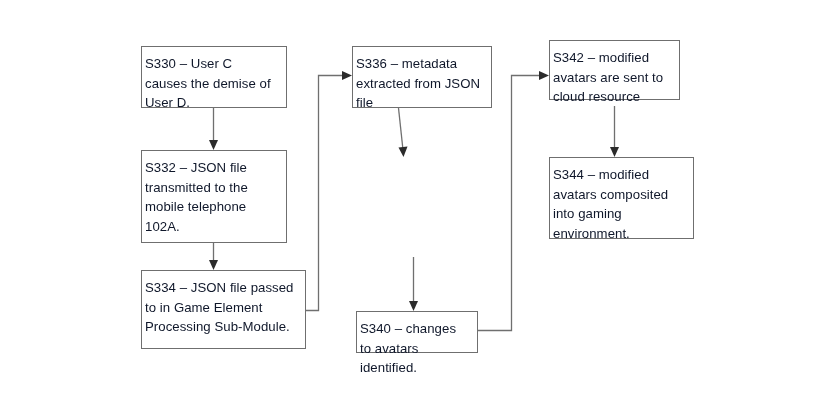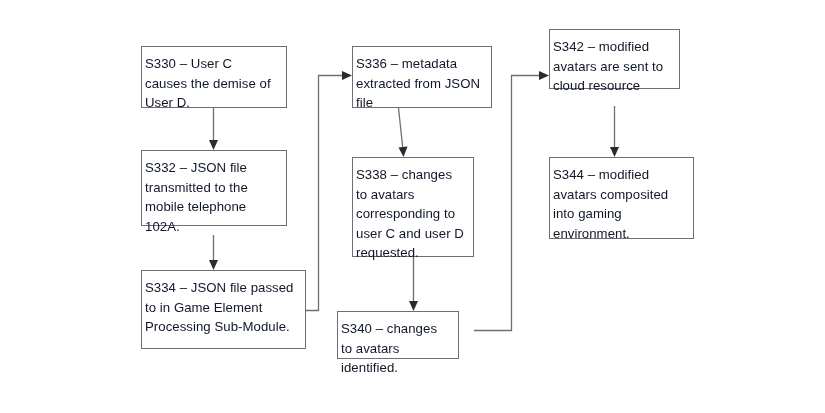--- a/index.html
+++ b/index.html
@@ -26,28 +26,28 @@
     background: #ffffff;
     font-size: 13.2px;
     line-height: 19.5px;
     color: #0f172a;
     padding: 7px 9px 6px 3px;
     white-space: pre-line;
     letter-spacing: 0.05px;
   }
   
   #node-s330 { left: 141px; top: 46px;  width: 146px; height: 62px; }
-  #node-s332 { left: 141px; top: 150px; width: 146px; height: 76px; }
+  #node-s332 { left: 141px; top: 150px; width: 146px; height: 93px; }
   #node-s334 { left: 141px; top: 270px; width: 165px; height: 79px; }
   
   #node-s336 { left: 352px; top: 46px;  width: 140px; height: 62px; }
   #node-s338 { left: 352px; top: 157px; width: 122px; height: 100px; }
-  #node-s340 { left: 337px; top: 311px; width: 122px; height: 48px; }
+  #node-s340 { left: 356px; top: 311px; width: 122px; height: 42px; }
   
-  #node-s342 { left: 549px; top: 29px;  width: 131px; height: 60px; }
+  #node-s342 { left: 549px; top: 40px;  width: 131px; height: 60px; }
   #node-s344 { left: 549px; top: 157px; width: 145px; height: 82px; }
 
   .conn-svg {
     position: absolute;
     left: 0;
     top: 0;
     width: 825px;
     height: 413px;
     pointer-events: none;
   }
@@ -98,18 +98,17 @@
     <g>
       <path class="conn-line" d="M 614.5 106 L 614.5 150"></path>
       <polygon class="conn-head" points="614.5,157 610,147 619,147"></polygon>
     </g>
   </svg>
 
   <div class="node" id="node-s330">S330 – User C causes the demise of User D.</div>
   <div class="node" id="node-s332">S332 – JSON file transmitted to the mobile telephone 102A.</div>
   <div class="node" id="node-s334">S334 – JSON file passed to in Game Element Processing Sub-Module.</div>
   <div class="node" id="node-s336">S336 – metadata extracted from JSON file</div>
-  <div class="node" id="node-s338">S338 – changes to avatars corresponding to user C and user D requested.</div>
   <div class="node" id="node-s340">S340 – changes to avatars identified.</div>
   <div class="node" id="node-s342">S342 – modified avatars are sent to cloud resource</div>
   <div class="node" id="node-s344">S344 – modified avatars composited into gaming environment.</div>
 
 </div>
 
 </body></html>

